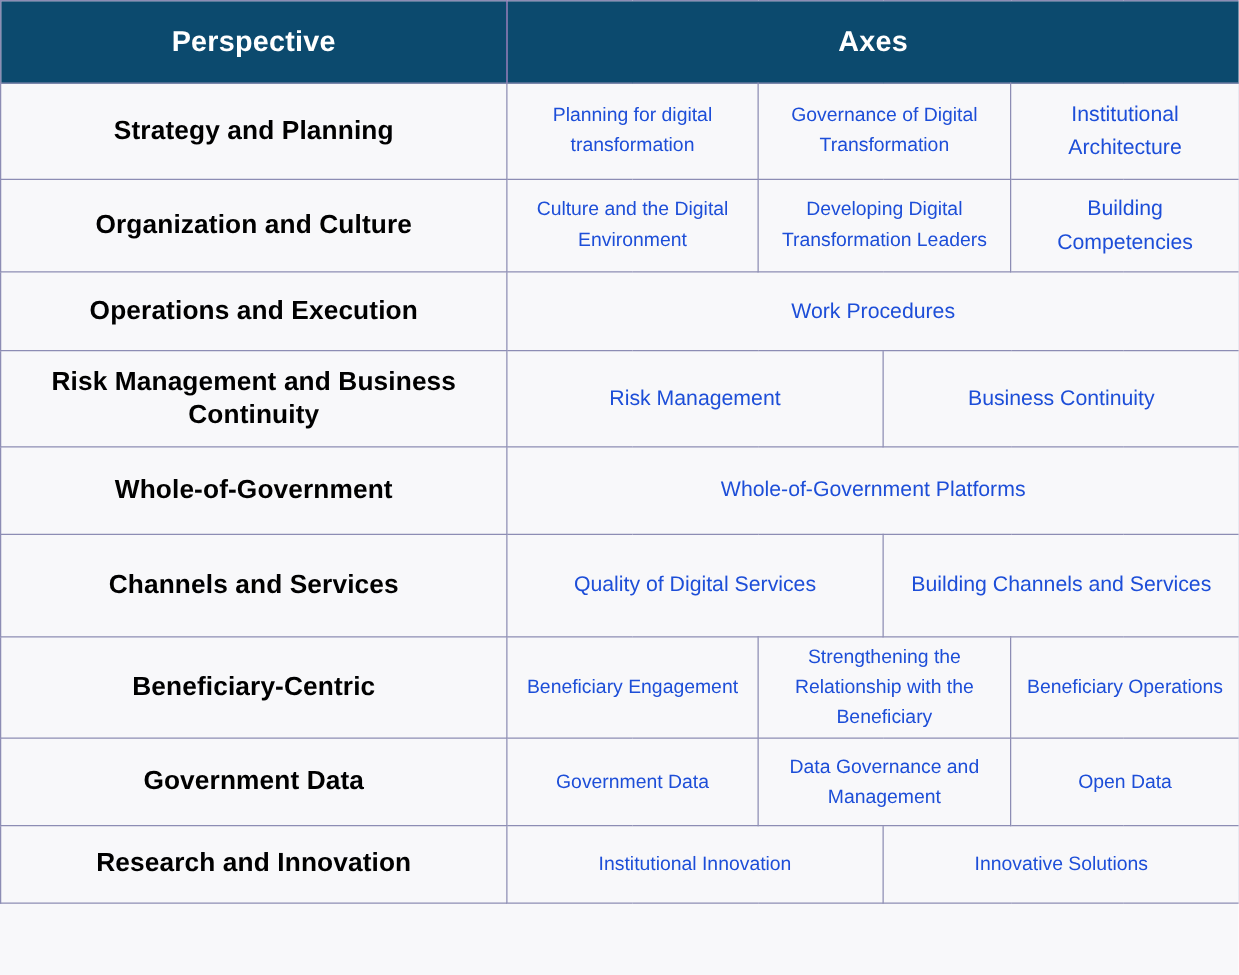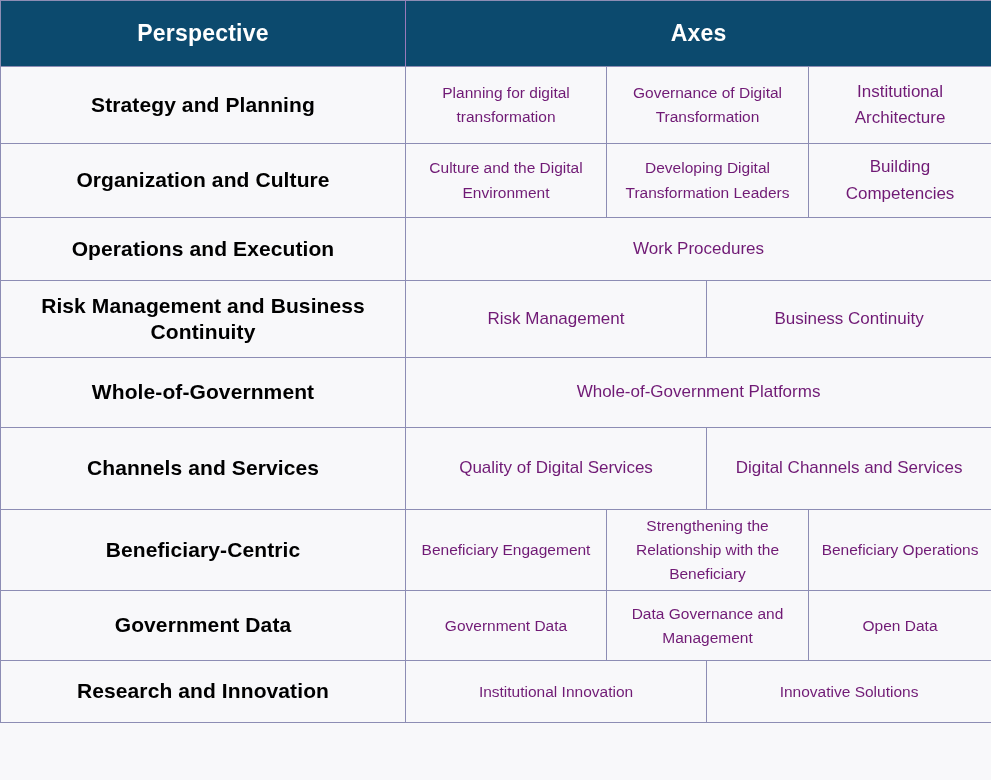--- a/index.html
+++ b/index.html
@@ -49,21 +49,21 @@
   td.perspective {
     width: 405px;
     color: #000000;
     font-weight: bold;
     font-size: 21px;
     line-height: 1.25;
     letter-spacing: 0.1px;
   }
   
   td.axis {
-    color: #701a75;
+    color: #1d4ed8;
     font-weight: normal;
     font-size: 15.5px;
     line-height: 1.55;
   }
   td.axis.big {
     font-size: 17px;
   }
   td.axis.wide {
     font-size: 17px;
   }
@@ -128,21 +128,21 @@
 
 
       <tr class="r6">
         <td class="perspective">Whole-of-Government</td>
         <td class="axis wide" colspan="6">Whole-of-Government Platforms</td>
       </tr>
 
       <tr class="r7">
         <td class="perspective">Channels and Services</td>
         <td class="axis wide" colspan="3">Quality of Digital Services</td>
-        <td class="axis wide" colspan="3">Digital Channels and Services</td>
+        <td class="axis wide" colspan="3">Building Channels and Services</td>
       </tr>
 
       <tr class="r8">
         <td class="perspective">Beneficiary-Centric</td>
         <td class="axis" colspan="2">Beneficiary Engagement</td>
         <td class="axis" colspan="2">Strengthening the Relationship with the Beneficiary</td>
         <td class="axis" colspan="2">Beneficiary Operations</td>
       </tr>
 
       <tr class="r9">

